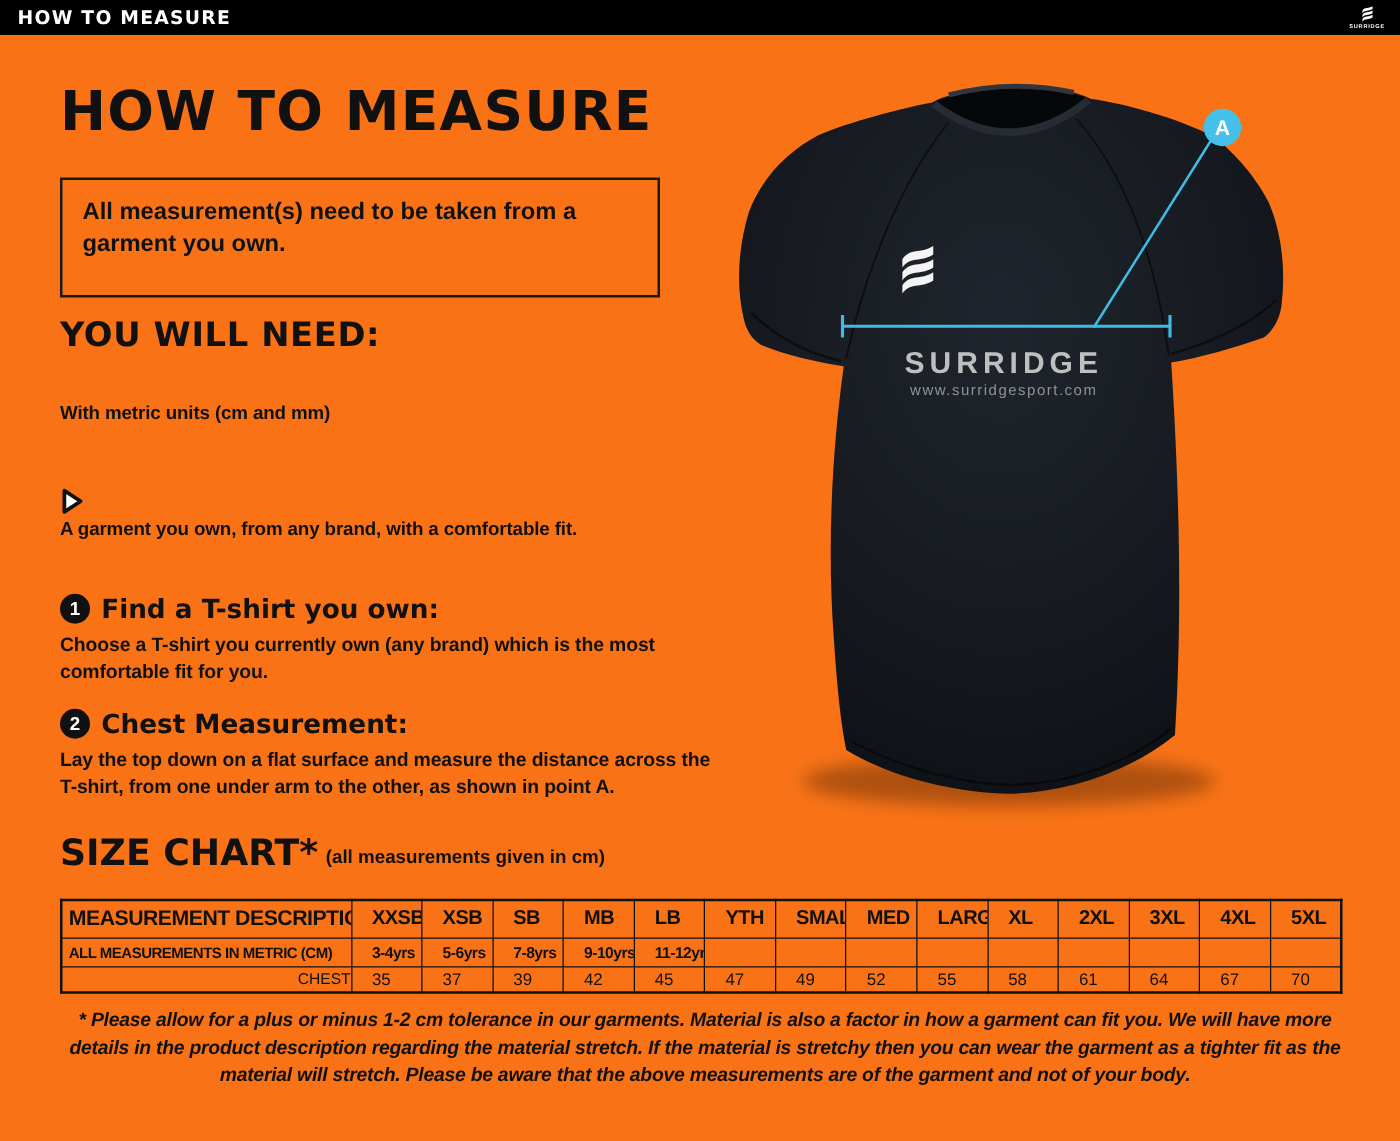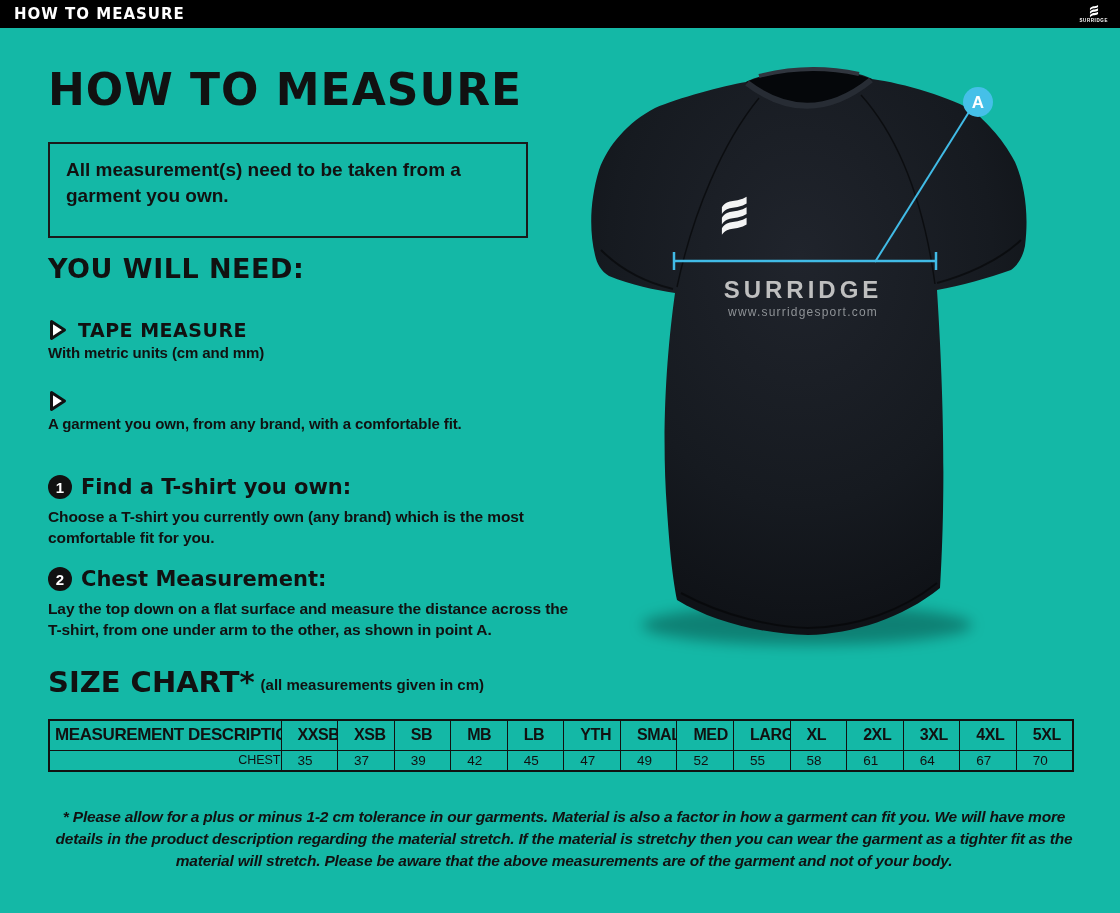--- a/index.html
+++ b/index.html
@@ -1,17 +1,17 @@
 <!DOCTYPE html>
 <html><head>
 <meta charset="utf-8">
 <style>
   * { box-sizing: border-box; margin: 0; padding: 0; }
   html,body { width:1120px; height:913px; background:#ffffff; font-family:"Liberation Sans",sans-serif; color:#111; }
-  .page { position:relative; width:1120px; height:913px; overflow:hidden; background:#14b8a6; }
+  .page { position:relative; width:1120px; height:913px; overflow:hidden; background:#f97316; }
 
   
   .topbar { position:absolute; left:0; top:0; width:1120px; height:28px; background:#000; display:flex; align-items:center; justify-content:space-between; padding:0 12px 0 14px; }
   .topbar-title { color:#fff; font-size:15px; font-weight:bold; letter-spacing:1px; font-family:"DejaVu Sans",sans-serif; }
   .topbar-brand { display:flex; flex-direction:column; align-items:center; line-height:1; }
   .topbar-brand .brand-word { color:#fff; font-size:4.5px; font-weight:bold; letter-spacing:0.6px; margin-top:1px; }
 
   
   .h1 { position:absolute; left:48px; top:64px; font-family:"DejaVu Sans",sans-serif; font-weight:bold; font-size:44px; letter-spacing:1px; }
   .notice-box { position:absolute; left:48px; top:142px; width:480px; height:96px; border:2px solid #1a1a1a; padding:13px 16px; font-size:19px; font-weight:bold; line-height:1.38; }
@@ -69,26 +69,20 @@
     </div>
   </div>
 
   <div class="h1">HOW TO MEASURE</div>
 
   <div class="notice-box">All measurement(s) need to be taken from a garment you own.</div>
 
   <div class="need-heading">YOU WILL NEED:</div>
 
   <div class="need-item" id="need-0">
-    <div class="title-row">
-      <svg width="20" height="22" viewBox="0 0 20 22" aria-hidden="true">
-        <path d="M3.5,2.5 L16.5,11 L3.5,19.5 Z" fill="#ffffff" stroke="#111111" stroke-width="3" stroke-linejoin="round"></path>
-      </svg>
-      <span class="title">TAPE MEASURE</span>
-    </div>
     <div class="desc">With metric units (cm and mm)</div>
   </div>
 
   <div class="need-item" id="need-1">
     <div class="title-row">
       <svg width="20" height="22" viewBox="0 0 20 22" aria-hidden="true">
         <path d="M3.5,2.5 L16.5,11 L3.5,19.5 Z" fill="#ffffff" stroke="#111111" stroke-width="3" stroke-linejoin="round"></path>
       </svg>
     </div>
     <div class="desc">A garment you own, from any brand, with a comfortable fit.</div>
@@ -132,20 +126,37 @@
         <th>MED</th>
         <th>LARGE</th>
         <th>XL</th>
         <th>2XL</th>
         <th>3XL</th>
         <th>4XL</th>
         <th>5XL</th>
       </tr>
     </thead>
     <tbody>
+      <tr class="metric-row">
+        <td>ALL MEASUREMENTS IN METRIC (CM)</td>
+        <td>3-4yrs</td>
+        <td>5-6yrs</td>
+        <td>7-8yrs</td>
+        <td>9-10yrs</td>
+        <td>11-12yrs</td>
+        <td></td>
+        <td></td>
+        <td></td>
+        <td></td>
+        <td></td>
+        <td></td>
+        <td></td>
+        <td></td>
+        <td></td>
+      </tr>
       <tr class="chest-row">
         <td>CHEST</td>
         <td>35</td>
         <td>37</td>
         <td>39</td>
         <td>42</td>
         <td>45</td>
         <td>47</td>
         <td>49</td>
         <td>52</td>

